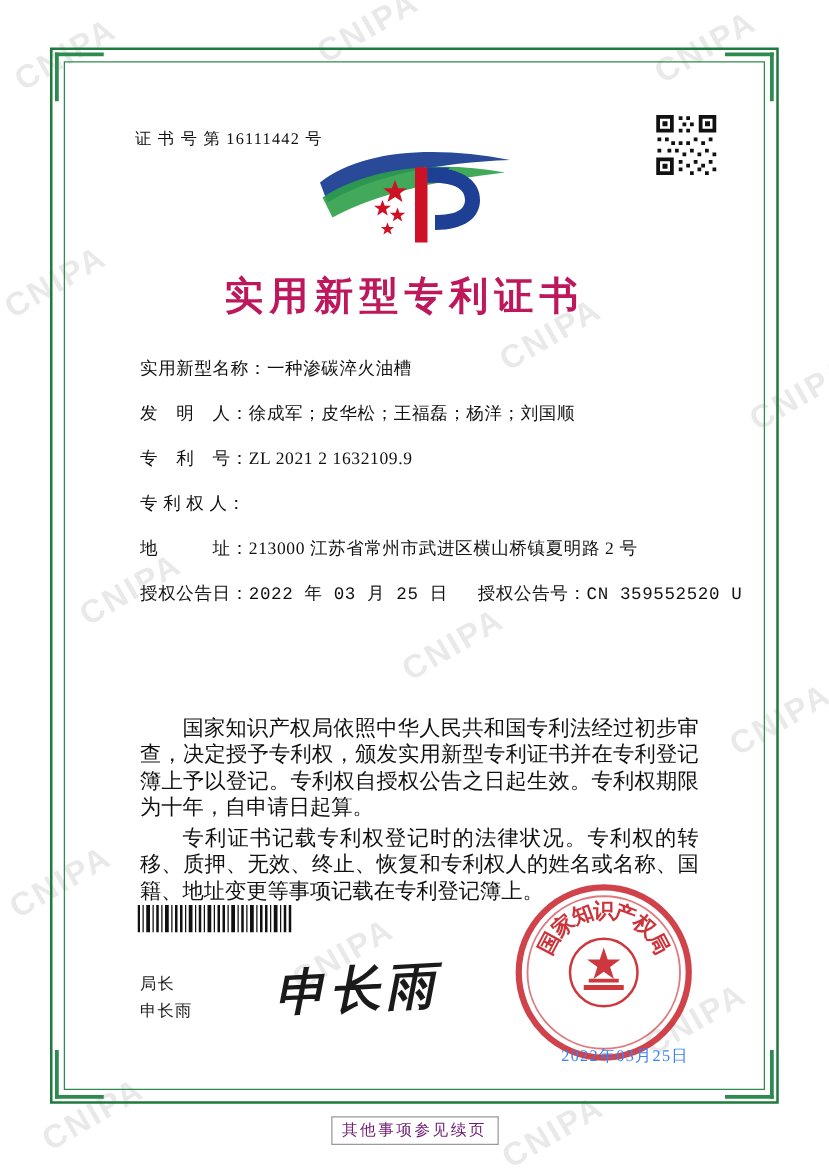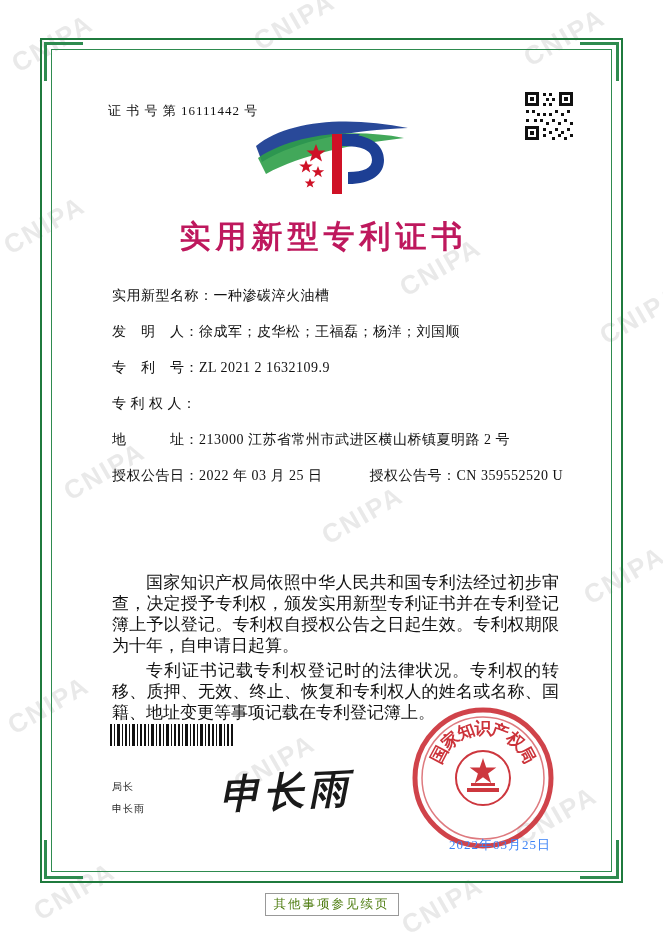--- a/index.html
+++ b/index.html
@@ -137,21 +137,21 @@
   }
   .field-label {
     flex: 0 0 auto;
     white-space: pre;
     letter-spacing: 0.5px;
   }
   .field-value {
     flex: 1 1 auto;
     letter-spacing: 0.5px;
   }
-  .field-row.dual .field-value { flex: 0 0 auto; }
+  .field-row.dual .field-value { flex: 0 0 auto; font-family: Liberation Mono, monospace; }
   .field-row.dual .spacer { flex: 1 1 auto; min-width: 24px; }
 
   
   .paragraphs {
     position: absolute;
     left: 42px;
     right: 34px;
     top: 508px;
     font-size: 17px;
     line-height: 21px;
@@ -170,21 +170,21 @@
     top: 660px;
     width: 124px;
     height: 22px;
   }
 
   
   .sig-block {
     position: absolute;
     left: 42px;
     top: 712px;
-    font-size: 10px;
+    font-size: 13px;
     line-height: 22px;
     letter-spacing: 1px;
   }
   .sig-script {
     position: absolute;
     left: 150px;
     top: 700px;
     font-size: 40px;
     font-family: "Liberation Serif", "DejaVu Serif", serif;
     font-weight: 700;
@@ -224,21 +224,21 @@
   }
 
   
   .bottom-note {
     position: absolute;
     left: 0;
     right: 0;
     top: 893px;
     text-align: center;
     font-size: 12.5px;
-    color: #4d7c0f;
+    color: #701a75;
     letter-spacing: 2px;
     z-index: 3;
   }
   .bottom-note span {
     border: 1px solid #999;
     padding: 2px 8px;
     display: inline-block;
     background: rgba(255,255,255,0.85);
   }
 </style>

